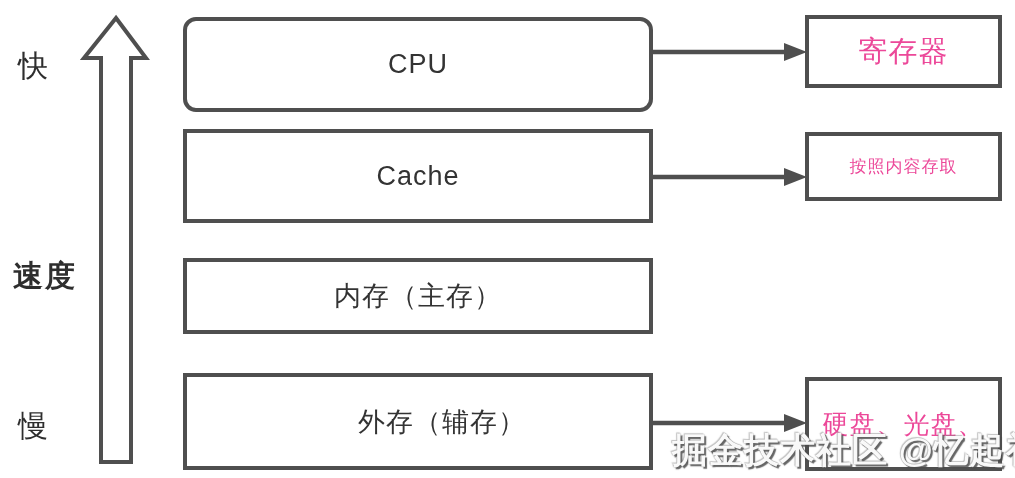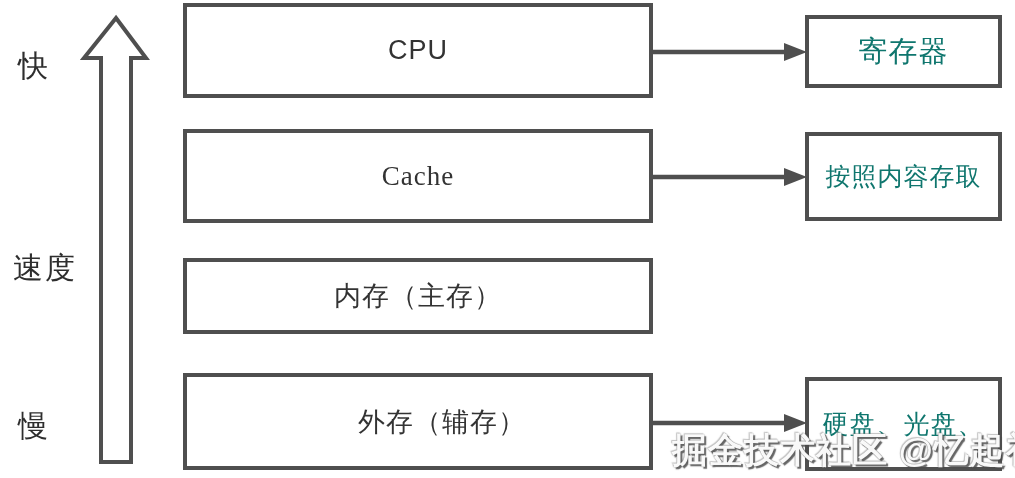--- a/index.html
+++ b/index.html
@@ -8,44 +8,44 @@
     background: #ffffff; overflow: hidden;
     font-family: "Liberation Sans", "DejaVu Sans", sans-serif;
   }
   .canvas { position: absolute; left: 0; top: 0; width: 1015px; height: 478px; }
 
   .axis-label {
     position: absolute; color: #2e2e2e; font-size: 30px;
     letter-spacing: 2px; white-space: nowrap;
   }
   .axis-fast  { left: 18px; top: 46px; }
-  .axis-speed { left: 13px; top: 248px; }
+  .axis-speed { left: 13px; top: 256px; font-weight: bold; }
   .axis-slow  { left: 18px; top: 406px; }
 
   .up-arrow-svg { position: absolute; left: 74px; top: 10px; }
 
   .mem-box {
     position: absolute; left: 183px; width: 470px;
     border: 4px solid #4f4f4f; background: #ffffff; box-sizing: border-box;
     display: flex; align-items: center; justify-content: center;
     color: #333333; font-size: 27px; letter-spacing: 1px;
   }
-  .box-cpu   { top: 3px;   height: 95px; }
-  .box-cache { top: 129px; height: 94px; font-family: Liberation Serif, serif; }
+  .box-cpu   { top: 17px;   height: 95px; border-radius: 13px; }
+  .box-cache { top: 129px; height: 94px; }
   .box-mem   { top: 258px; height: 76px; }
   .box-ext   { top: 373px; height: 97px; padding-left: 48px; }
 
   .note-box {
     position: absolute; left: 805px; width: 197px;
     border: 4px solid #4f4f4f; background: #ffffff; box-sizing: border-box;
     display: flex; align-items: center; justify-content: center;
-    color: #0f766e; letter-spacing: 1px; text-align: center;
+    color: #ec4899; letter-spacing: 1px; text-align: center;
   }
   .note-register { top: 15px;  height: 73px; font-size: 29px; }
-  .note-content  { top: 132px; height: 89px; font-size: 25px; }
+  .note-content  { top: 132px; height: 69px; font-size: 17px; }
   .note-devices  { top: 377px; height: 94px; font-size: 26px;
                    flex-direction: row; line-height: 38px; }
 
   .h-arrow { position: absolute; left: 650px; }
   .h-arrow-cpu   { top: 37px; }
   .h-arrow-cache { top: 162px; }
   .h-arrow-ext   { top: 408px; }
 
   .watermark {
     position: absolute; left: 672px; top: 427px; z-index: 10;

